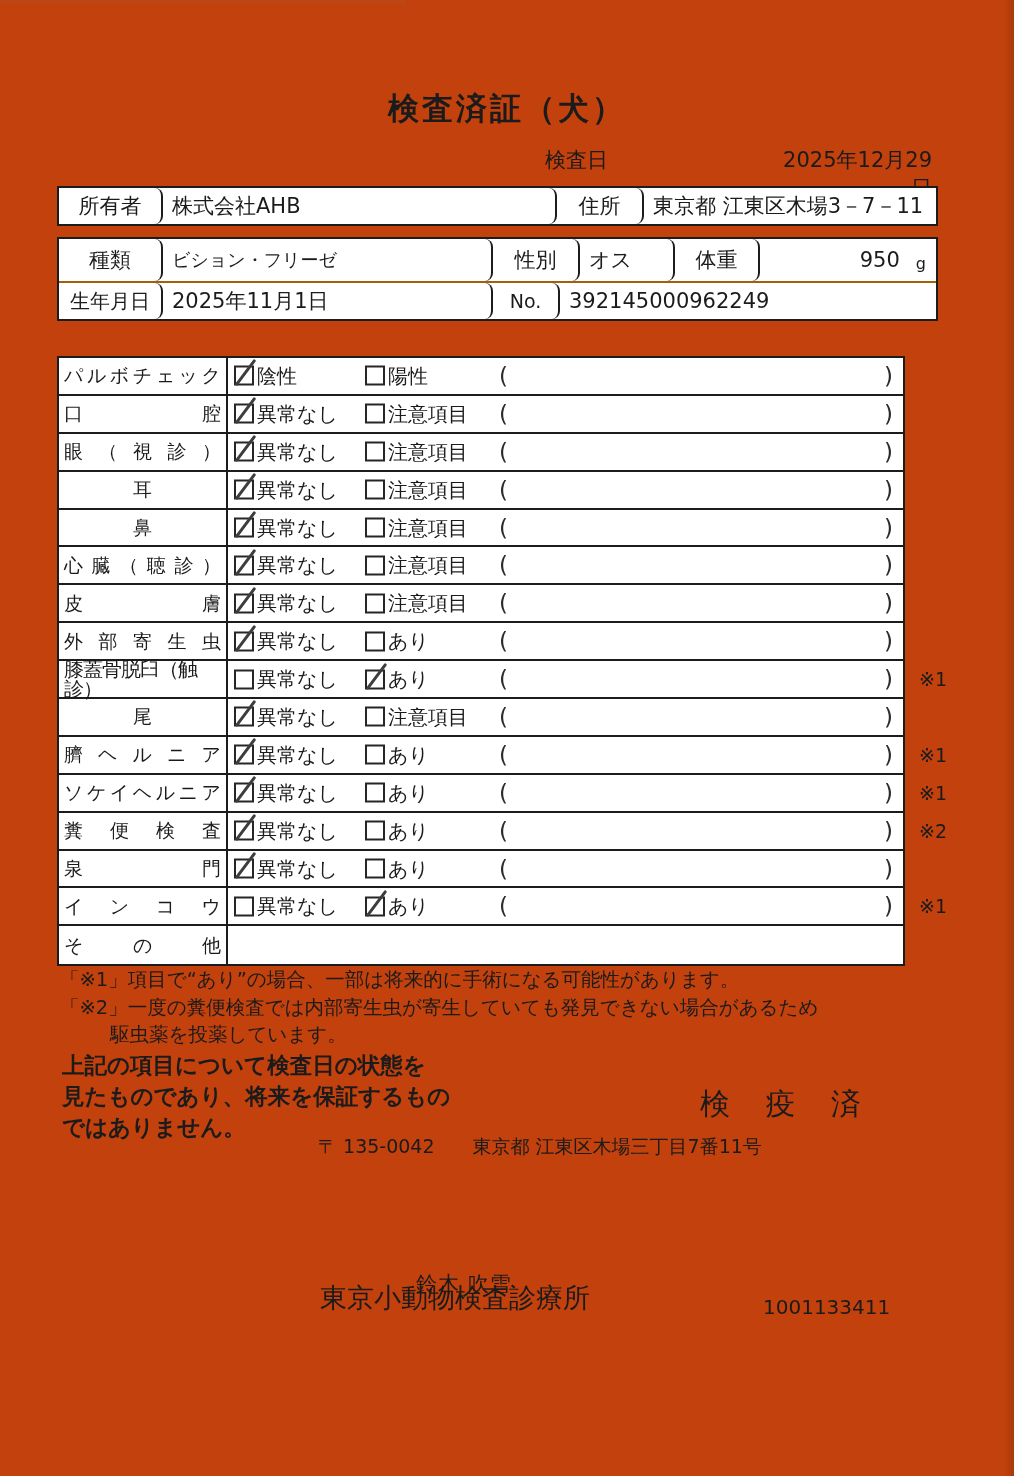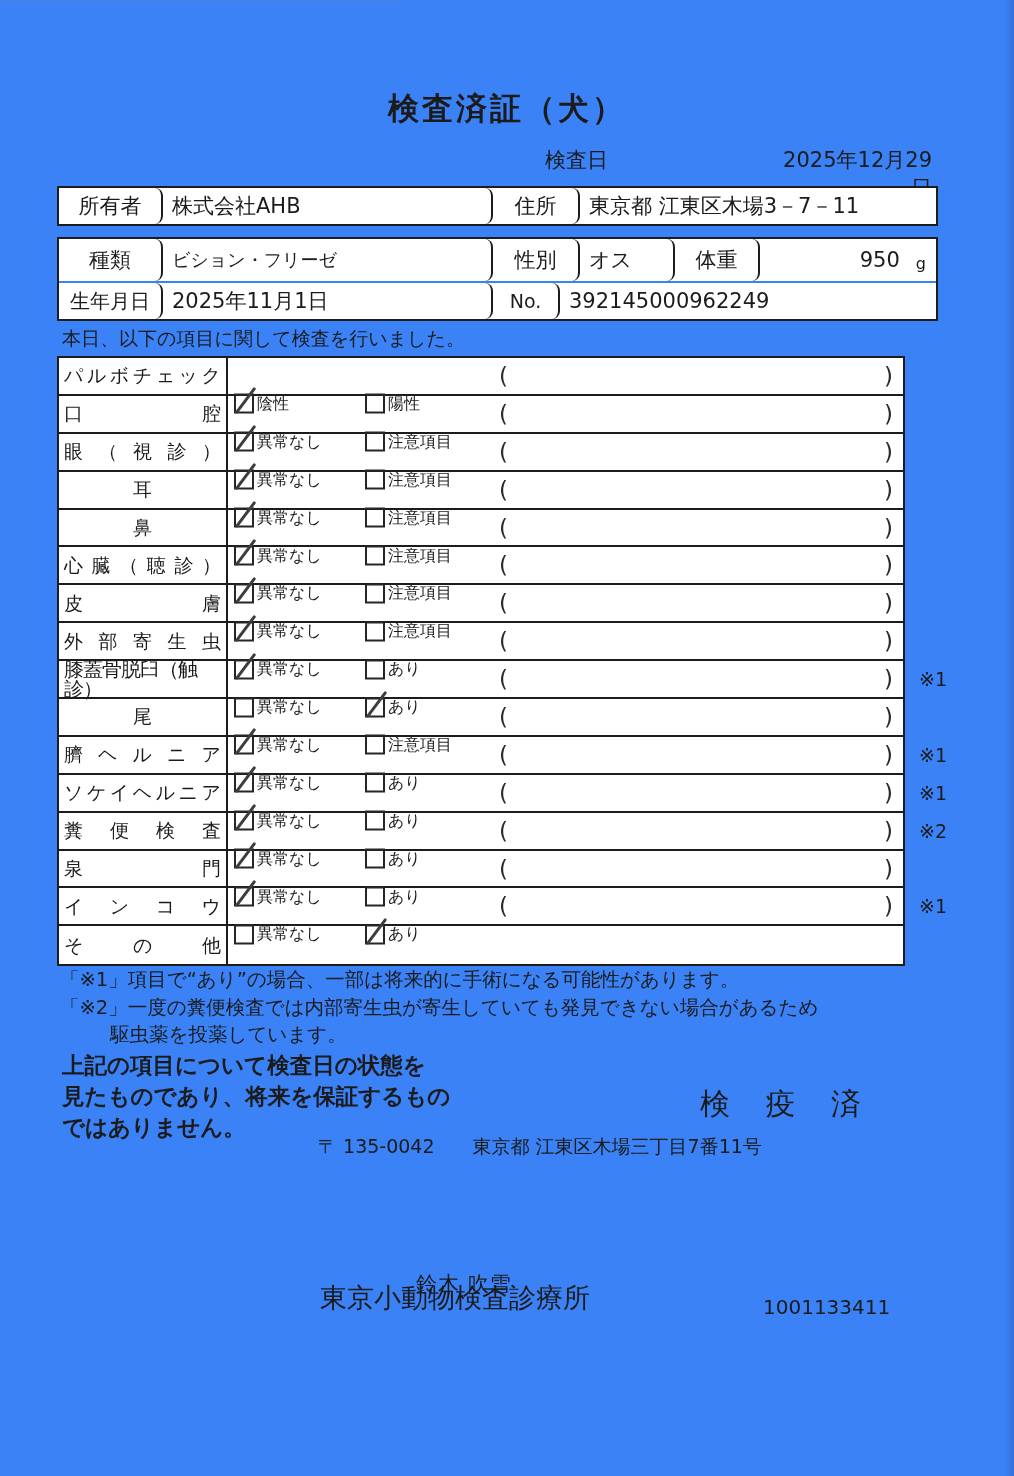--- a/index.html
+++ b/index.html
@@ -1,20 +1,20 @@
 <!DOCTYPE html>
 <html><head>
 <meta charset="utf-8">
 <style>
   html,body{margin:0;padding:0;background:#e9e9e9;}
   .page{
     position:relative;
     width:1014px;height:1476px;
     margin:0 auto;
-    background:#3b82f6;
+    background:#c2410c;
     font-family:"DejaVu Sans","Liberation Sans",sans-serif;
     color:#1b1b1b;
     overflow:hidden;
   }
   .scan-edge-right{position:absolute;top:0;right:0;width:10px;height:100%;
     background:linear-gradient(to right,rgba(0,0,0,0),rgba(0,0,0,0.13));}
   .scan-edge-top{position:absolute;top:0;left:0;width:40%;height:6px;
     background:linear-gradient(to bottom,rgba(120,140,150,0.10),rgba(0,0,0,0));}
 
   .doc-title{position:absolute;top:88px;left:0;width:100%;text-align:center;
@@ -27,40 +27,40 @@
   .tbl-row{display:flex;box-sizing:border-box;}
   .cell{box-sizing:border-box;display:flex;align-items:center;font-size:21px;overflow:hidden;white-space:nowrap;border-radius:8px;}
   .cell.br{border-right:2px solid #1c1c1c;}
   .cell.lab{justify-content:center;}
   .cell.val{padding-left:9px;}
 
   .owner-table{top:186px;width:881px;height:40px;}
   .owner-table .tbl-row{height:100%;}
 
   .pet-table{top:237px;width:881px;height:84px;}
-  .pet-table .rowA{height:44px;border-bottom:2px solid #3b82f6;}
+  .pet-table .rowA{height:44px;border-bottom:2px solid #a16207;}
   .pet-table .rowB{height:36px;}
   .breed-val{font-size:18px;}
   .weight-cell{justify-content:flex-end;padding-right:10px;}
   .weight-unit{font-size:16px;margin-left:16px;position:relative;top:3px;}
   .no-label{font-size:19px;}
 
   .intro-line{position:absolute;left:62px;top:326px;font-size:19px;}
 
   .chk-table{position:absolute;left:57px;top:356px;width:848px;box-sizing:border-box;
     border:2px solid #1c1c1c;background:#fff;}
   .chk-row{display:flex;height:37.9px;box-sizing:border-box;border-bottom:2px solid #1c1c1c;position:relative;}
   .chk-row:last-child{border-bottom:none;}
   .chk-label{width:169px;box-sizing:border-box;border-right:2px solid #1c1c1c;
     display:flex;align-items:center;padding:0 5px;}
   .lab-inner{flex:1;display:flex;justify-content:center;font-size:19px;line-height:1;}
   .lab-inner.justify{justify-content:space-between;}
   .lab-inner.small{font-size:20px;letter-spacing:-1px;}
   .chk-content{flex:1;position:relative;}
-  .opt{position:absolute;top:50%;transform:translateY(-50%);display:flex;align-items:center;font-size:16px;white-space:nowrap;margin-top:28px;}
+  .opt{position:absolute;top:50%;transform:translateY(-50%);display:flex;align-items:center;font-size:20px;white-space:nowrap;}
   .opt1{left:6px;}
   .opt2{left:137px;}
   .checkbox{display:inline-block;width:16px;height:16px;border:2px solid #262626;
     margin-right:3px;position:relative;flex:0 0 auto;}
   .checkbox.checked::after{content:"";position:absolute;left:8px;top:-11px;width:3px;height:32px;
     background:#3d3d3d;transform:rotate(37deg);border-radius:2px;}
   .paren{position:absolute;top:50%;transform:translateY(-50%);font-size:23px;color:#2b2b2b;}
   .paren.open{left:271px;}
   .paren.close{right:10px;}
   .row-note{position:absolute;right:-44px;top:50%;transform:translateY(-50%);font-size:19px;white-space:nowrap;}
@@ -89,21 +89,21 @@
   <div class="scan-edge-right"></div>
 
   <div class="doc-title">検査済証（犬）</div>
 
   <div class="exam-date-label">検査日</div>
   <div class="exam-date-value">2025年12月29日</div>
 
   <div class="tbl owner-table">
     <div class="tbl-row">
       <div class="cell lab br" style="width:104px">所有者</div>
-      <div class="cell val br" style="width:330px">株式会社AHB</div>
+      <div class="cell val br" style="width:394px">株式会社AHB</div>
       <div class="cell lab br" style="width:87px">住所</div>
       <div class="cell val" style="flex:1">東京都 江東区木場3－7－11</div>
     </div>
   </div>
 
   <div class="tbl pet-table">
     <div class="tbl-row rowA">
       <div class="cell lab br" style="width:104px">種類</div>
       <div class="cell val br breed-val" style="width:330px">ビション・フリーゼ</div>
       <div class="cell lab br" style="width:87px">性別</div>
@@ -115,21 +115,20 @@
       </div>
     </div>
     <div class="tbl-row rowB">
       <div class="cell lab br" style="width:104px;font-size:20px">生年月日</div>
       <div class="cell val br" style="width:330px">2025年11月1日</div>
       <div class="cell lab br no-label" style="width:67px">No.</div>
       <div class="cell val" style="flex:1">392145000962249</div>
     </div>
   </div>
 
-  <div class="intro-line">本日、以下の項目に関して検査を行いました。</div>
 
   <div class="chk-table">
       <div class="chk-row">
         <div class="chk-label">
           <div class="lab-inner justify">
             <span>パ</span>
             <span>ル</span>
             <span>ボ</span>
             <span>チ</span>
             <span>ェ</span>

